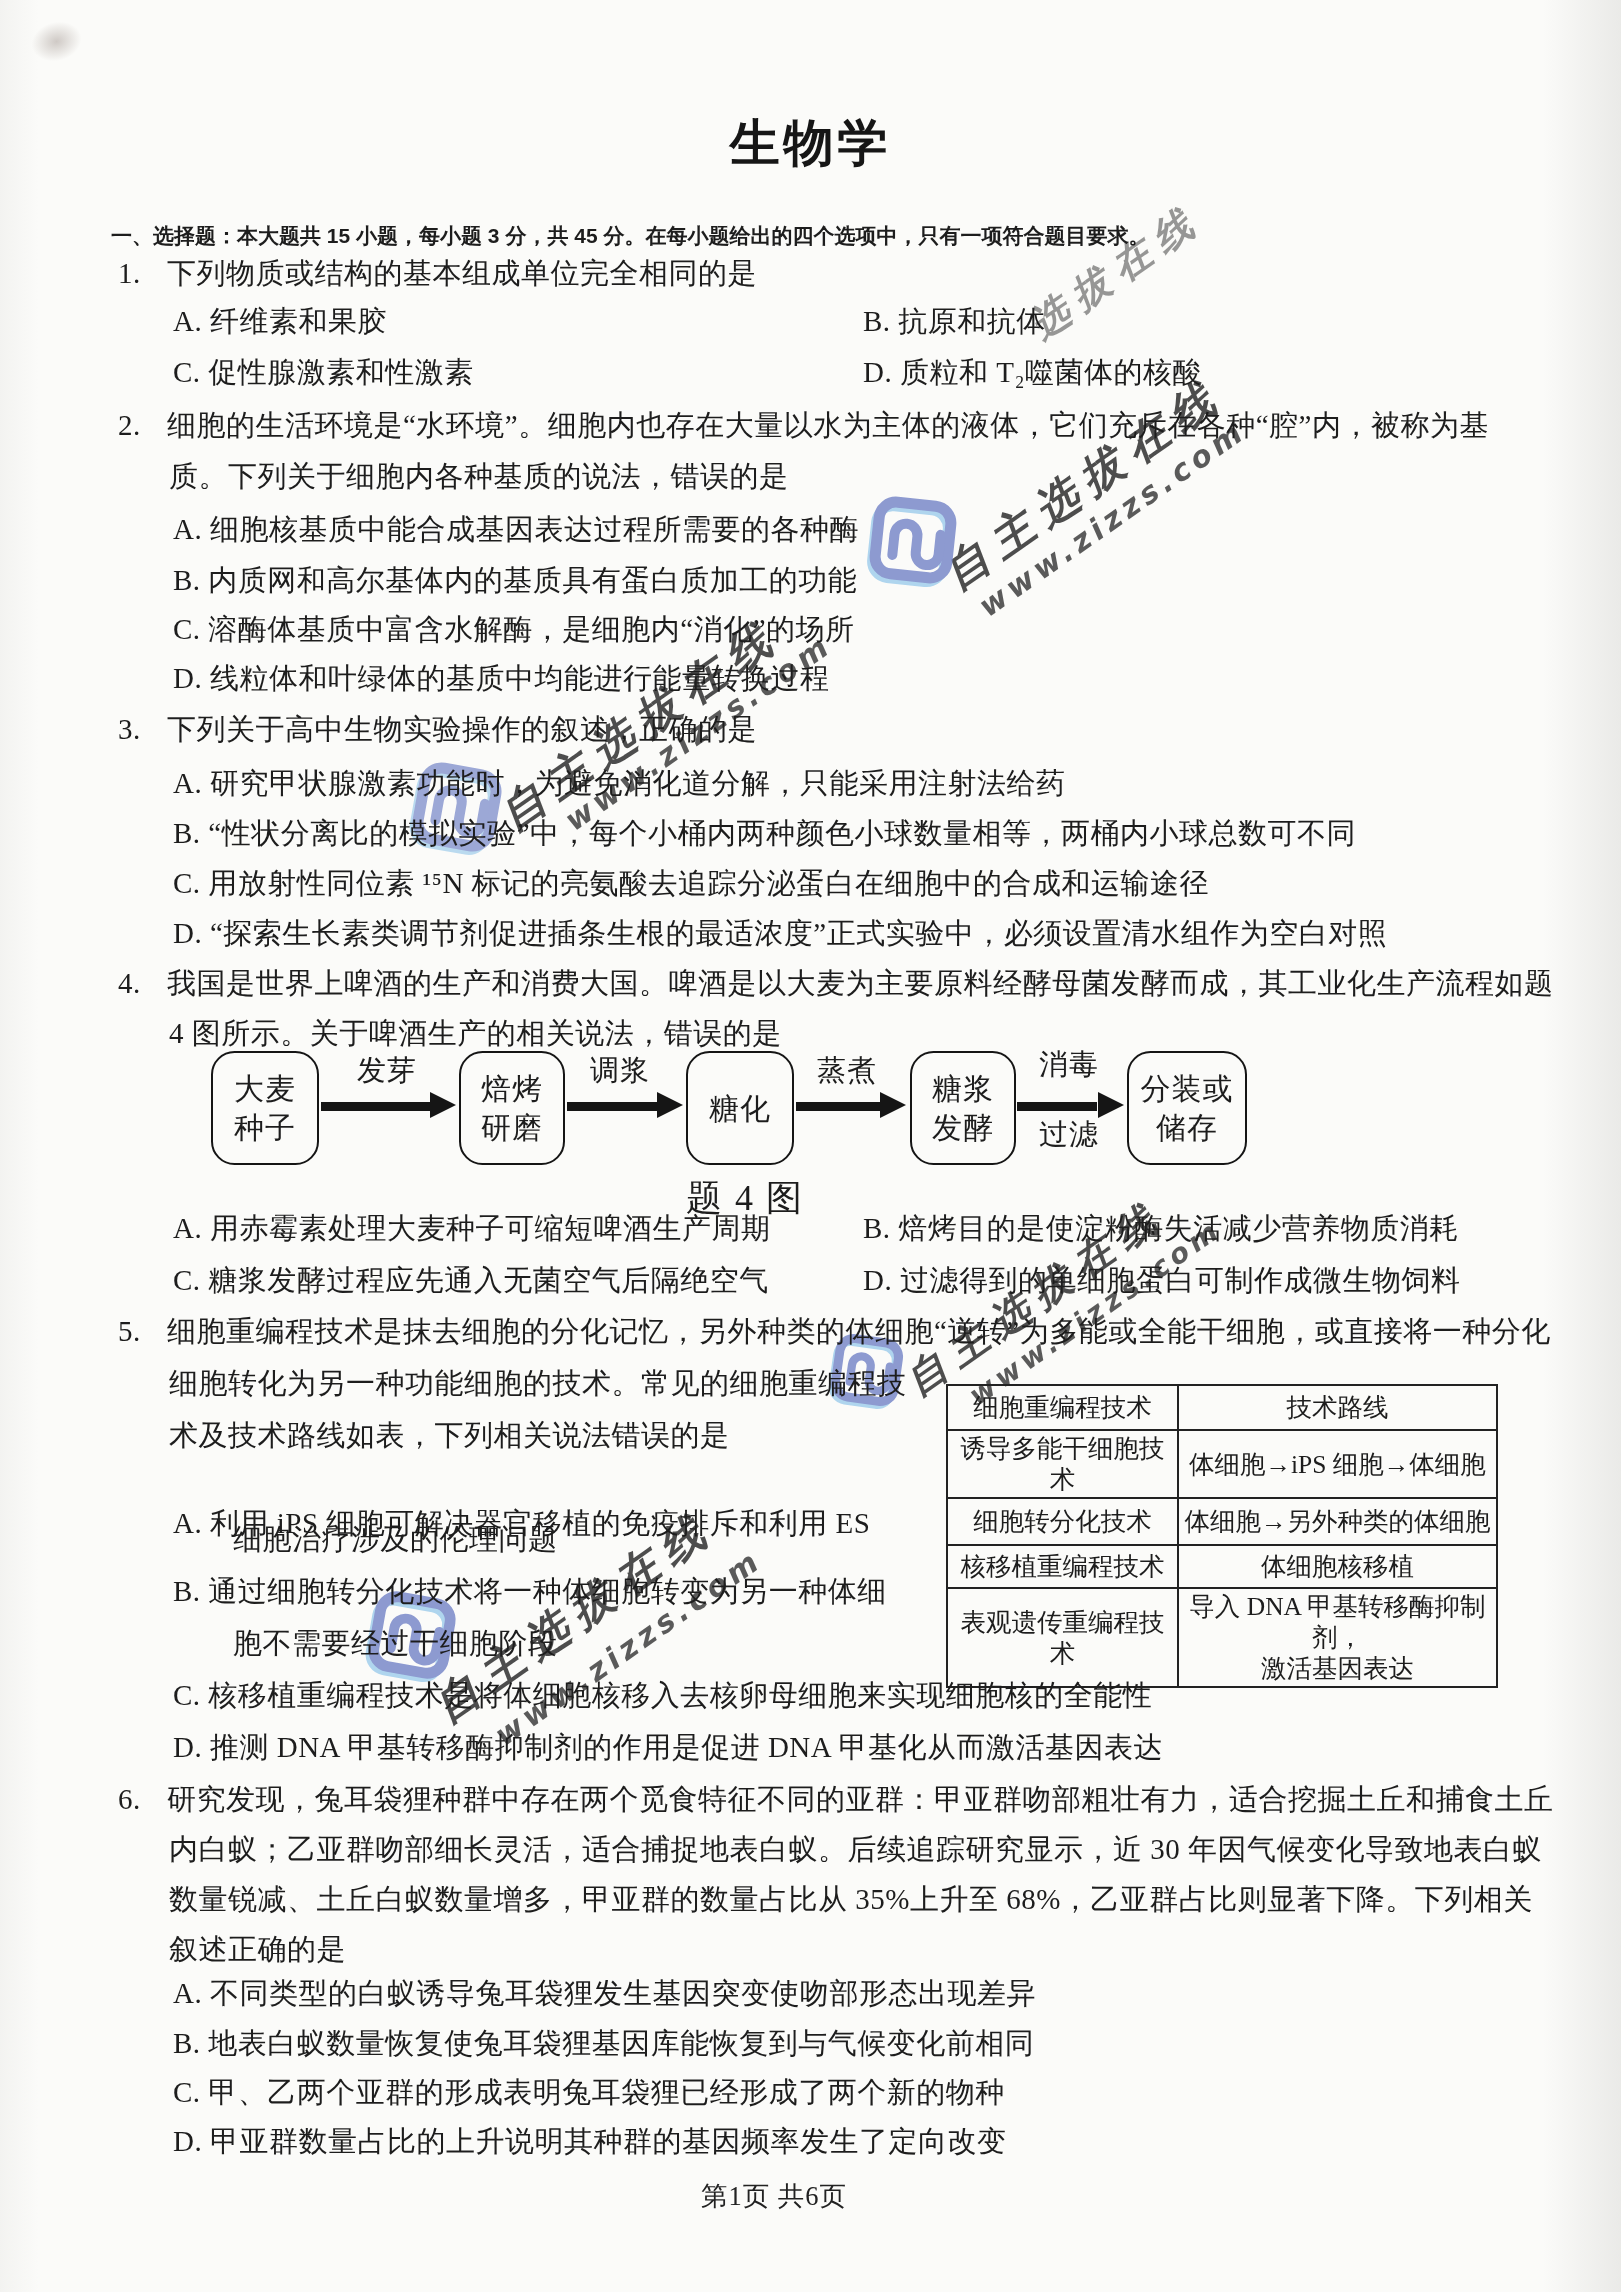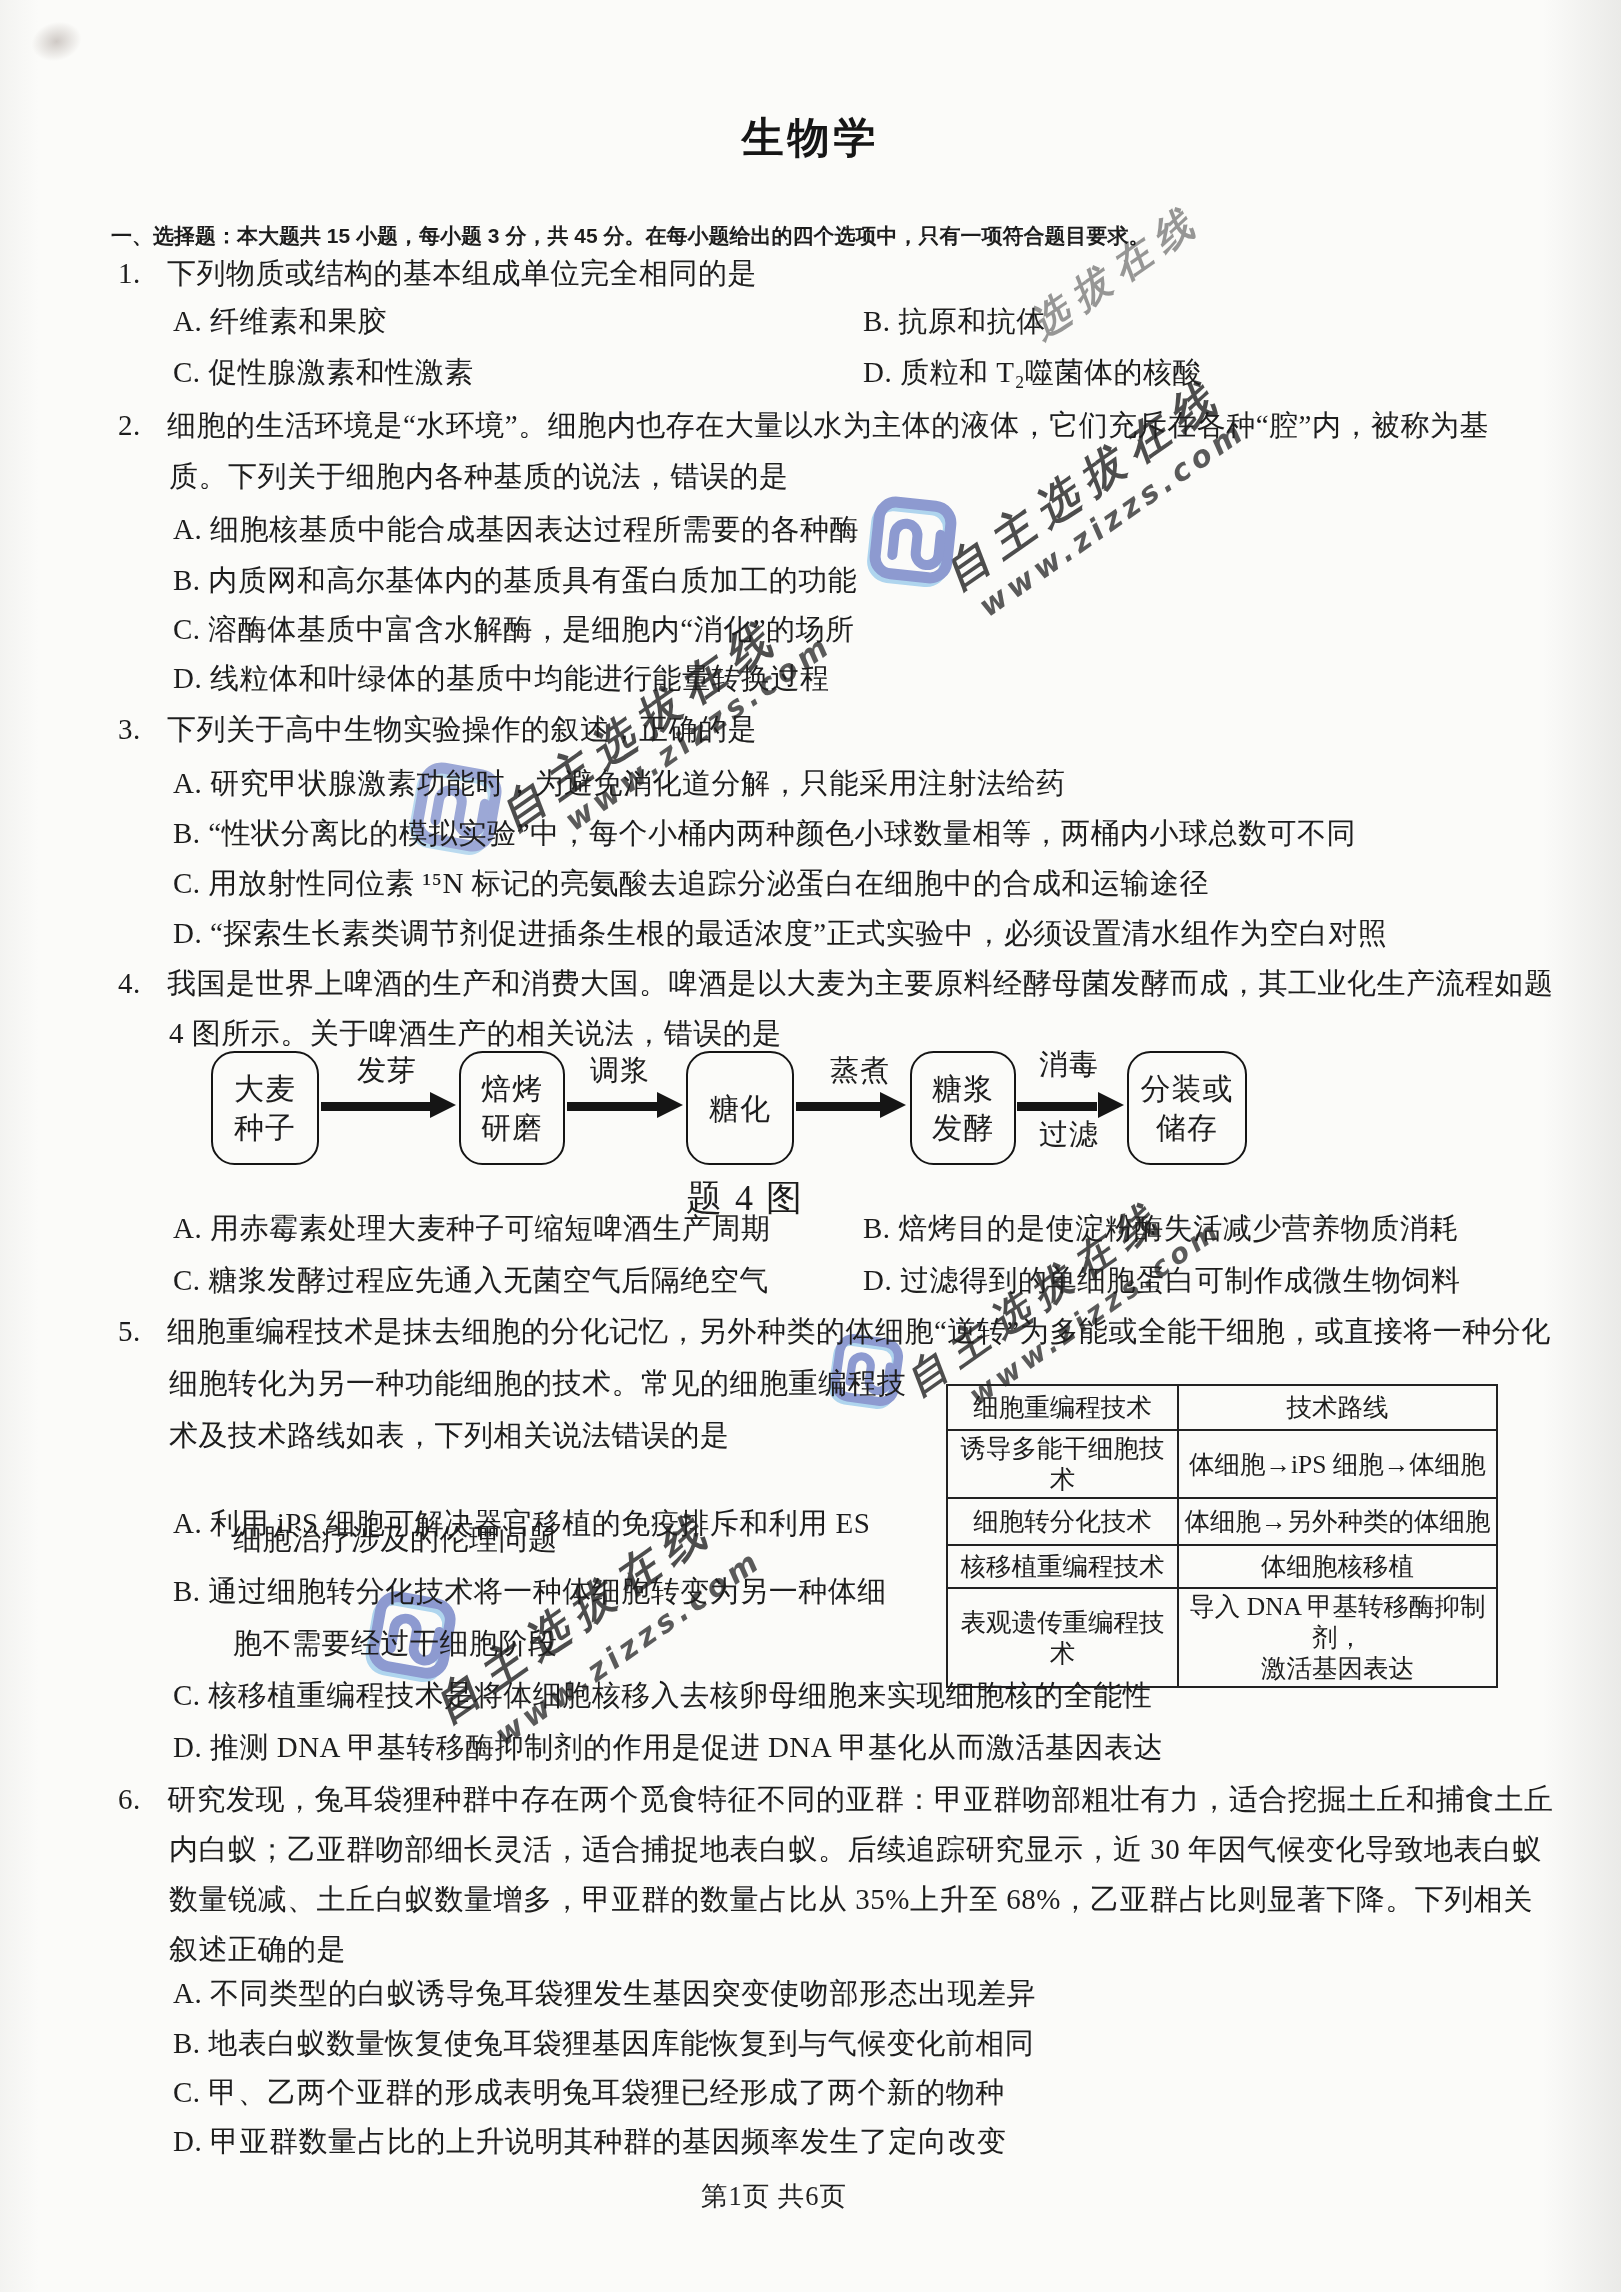--- a/index.html
+++ b/index.html
@@ -17,21 +17,21 @@
   .page::before{
     content:"";position:absolute;top:0;left:0;width:39px;height:100%;
     background:linear-gradient(to left,rgba(110,110,105,0),rgba(110,110,105,.06));
     pointer-events:none;
   }
   .ln{position:absolute;font-size:29px;line-height:35px;white-space:nowrap;letter-spacing:0.5px;}
   .hd{font-family:"Liberation Sans","DejaVu Sans",sans-serif;font-weight:bold;}
   .title{
     position:absolute;left:0;right:0;top:110px;text-align:center;
     font-family:"Liberation Sans","DejaVu Sans",sans-serif;
-    font-weight:bold;font-size:42px;letter-spacing:3.9px;color:#161616;
+    font-weight:bold;font-size:50px;letter-spacing:3.9px;color:#161616;
   }
   .footer{
     position:absolute;left:627px;top:2178px;width:294px;text-align:center;
     font-size:26.5px;letter-spacing:1px;color:#222;
   }
   
   .fc-box{
     position:absolute;top:1051px;height:110px;border:2.9px solid #151515;border-radius:23.5px;
     display:flex;flex-direction:column;align-items:center;justify-content:center;
     font-size:30px;line-height:39px;letter-spacing:1px;background:transparent;
@@ -151,21 +151,21 @@
     <div>焙烤</div>
     <div>研磨</div>
   </div>
   <div class="fc-label" style="left:590px;top:1053px;">调浆</div>
   <div class="fc-shaft" style="left:567px;width:90px;"></div>
   <div class="fc-head" style="left:657px;"></div>
 
   <div class="fc-box" style="left:686px;width:104px;">
     <div>糖化</div>
   </div>
-  <div class="fc-label" style="left:817px;top:1053px;margin-left:13px;">蒸煮</div>
+  <div class="fc-label" style="left:817px;top:1053px;">蒸煮</div>
   <div class="fc-shaft" style="left:796px;width:84px;"></div>
   <div class="fc-head" style="left:880px;"></div>
 
   <div class="fc-box" style="left:910px;width:102px;">
     <div>糖浆</div>
     <div>发酵</div>
   </div>
   <div class="fc-label" style="left:1039px;top:1047px;">消毒</div>
   <div class="fc-label" style="left:1039px;top:1117px;">过滤</div>
   <div class="fc-shaft" style="left:1017px;width:80px;"></div>

